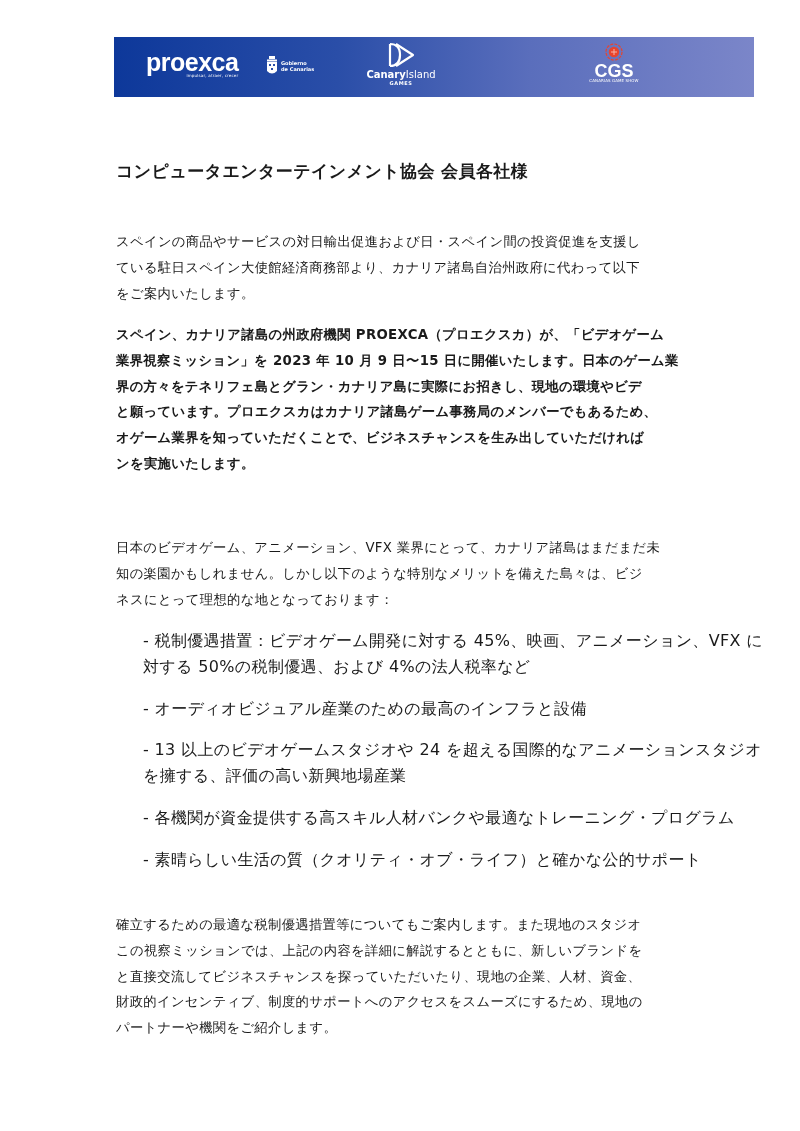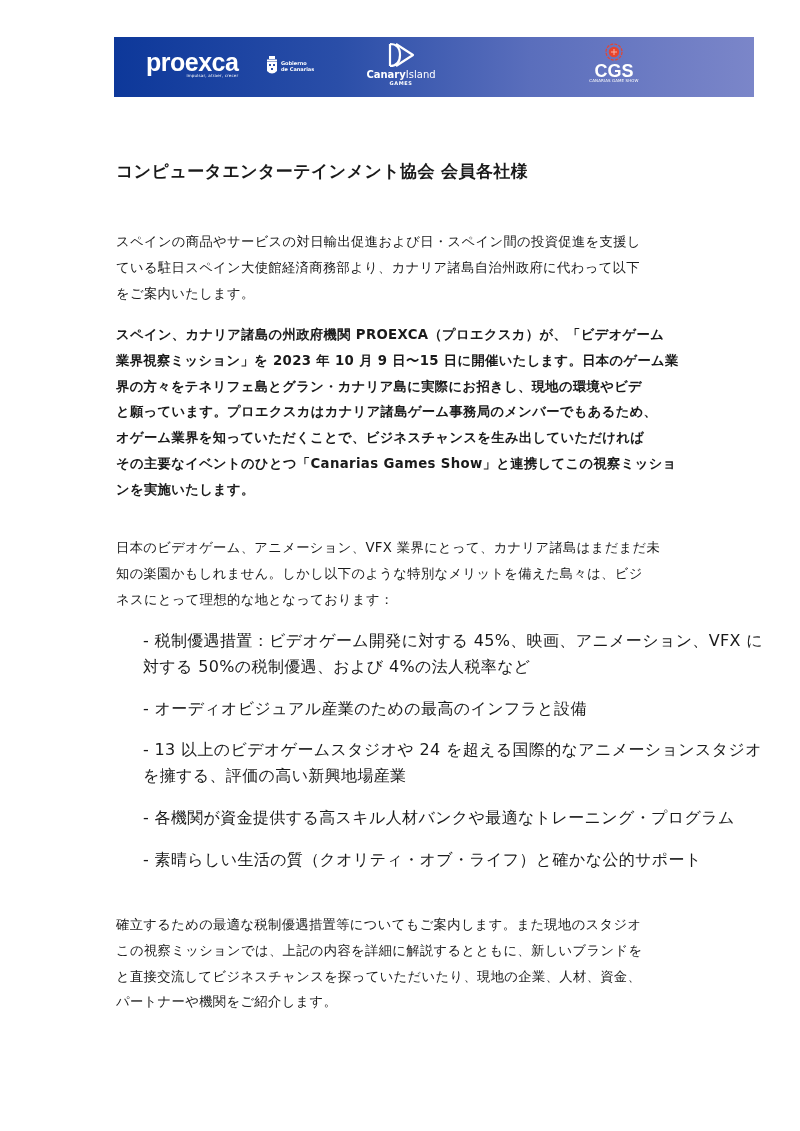--- a/index.html
+++ b/index.html
@@ -81,21 +81,20 @@
   </p>
 </div>
 
 <div class="content" style="top:322px;font-weight:bold;">
   <p class="para">
     <span class="line">スペイン、カナリア諸島の州政府機関 PROEXCA（プロエクスカ）が、「ビデオゲーム</span>
     <span class="line">業界視察ミッション」を 2023 年 10 月 9 日〜15 日に開催いたします。日本のゲーム業</span>
     <span class="line">界の方々をテネリフェ島とグラン・カナリア島に実際にお招きし、現地の環境やビデ</span>
     <span class="line">と願っています。プロエクスカはカナリア諸島ゲーム事務局のメンバーでもあるため、</span>
     <span class="line">オゲーム業界を知っていただくことで、ビジネスチャンスを生み出していただければ</span>
-    <span class="line">その主要なイベントのひとつ「Canarias Games Show」と連携してこの視察ミッショ</span>
     <span class="line">ンを実施いたします。</span>
   </p>
 </div>
 
 <div class="content" style="top:535px;">
   <p class="para">
     <span class="line">日本のビデオゲーム、アニメーション、VFX 業界にとって、カナリア諸島はまだまだ未</span>
     <span class="line">知の楽園かもしれません。しかし以下のような特別なメリットを備えた島々は、ビジ</span>
     <span class="line">ネスにとって理想的な地となっております：</span>
   </p>
@@ -119,15 +118,16 @@
   <p class="para bullet">
     <span class="line">- 素晴らしい生活の質（クオリティ・オブ・ライフ）と確かな公的サポート</span>
   </p>
 </div>
 
 <div class="content" style="top:912px;">
   <p class="para">
     <span class="line">確立するための最適な税制優遇措置等についてもご案内します。また現地のスタジオ</span>
     <span class="line">この視察ミッションでは、上記の内容を詳細に解説するとともに、新しいブランドを</span>
     <span class="line">と直接交流してビジネスチャンスを探っていただいたり、現地の企業、人材、資金、</span>
+    <span class="line">財政的インセンティブ、制度的サポートへのアクセスをスムーズにするため、現地の</span>
     <span class="line">パートナーや機関をご紹介します。</span>
   </p>
 </div>
 
 </body></html>

